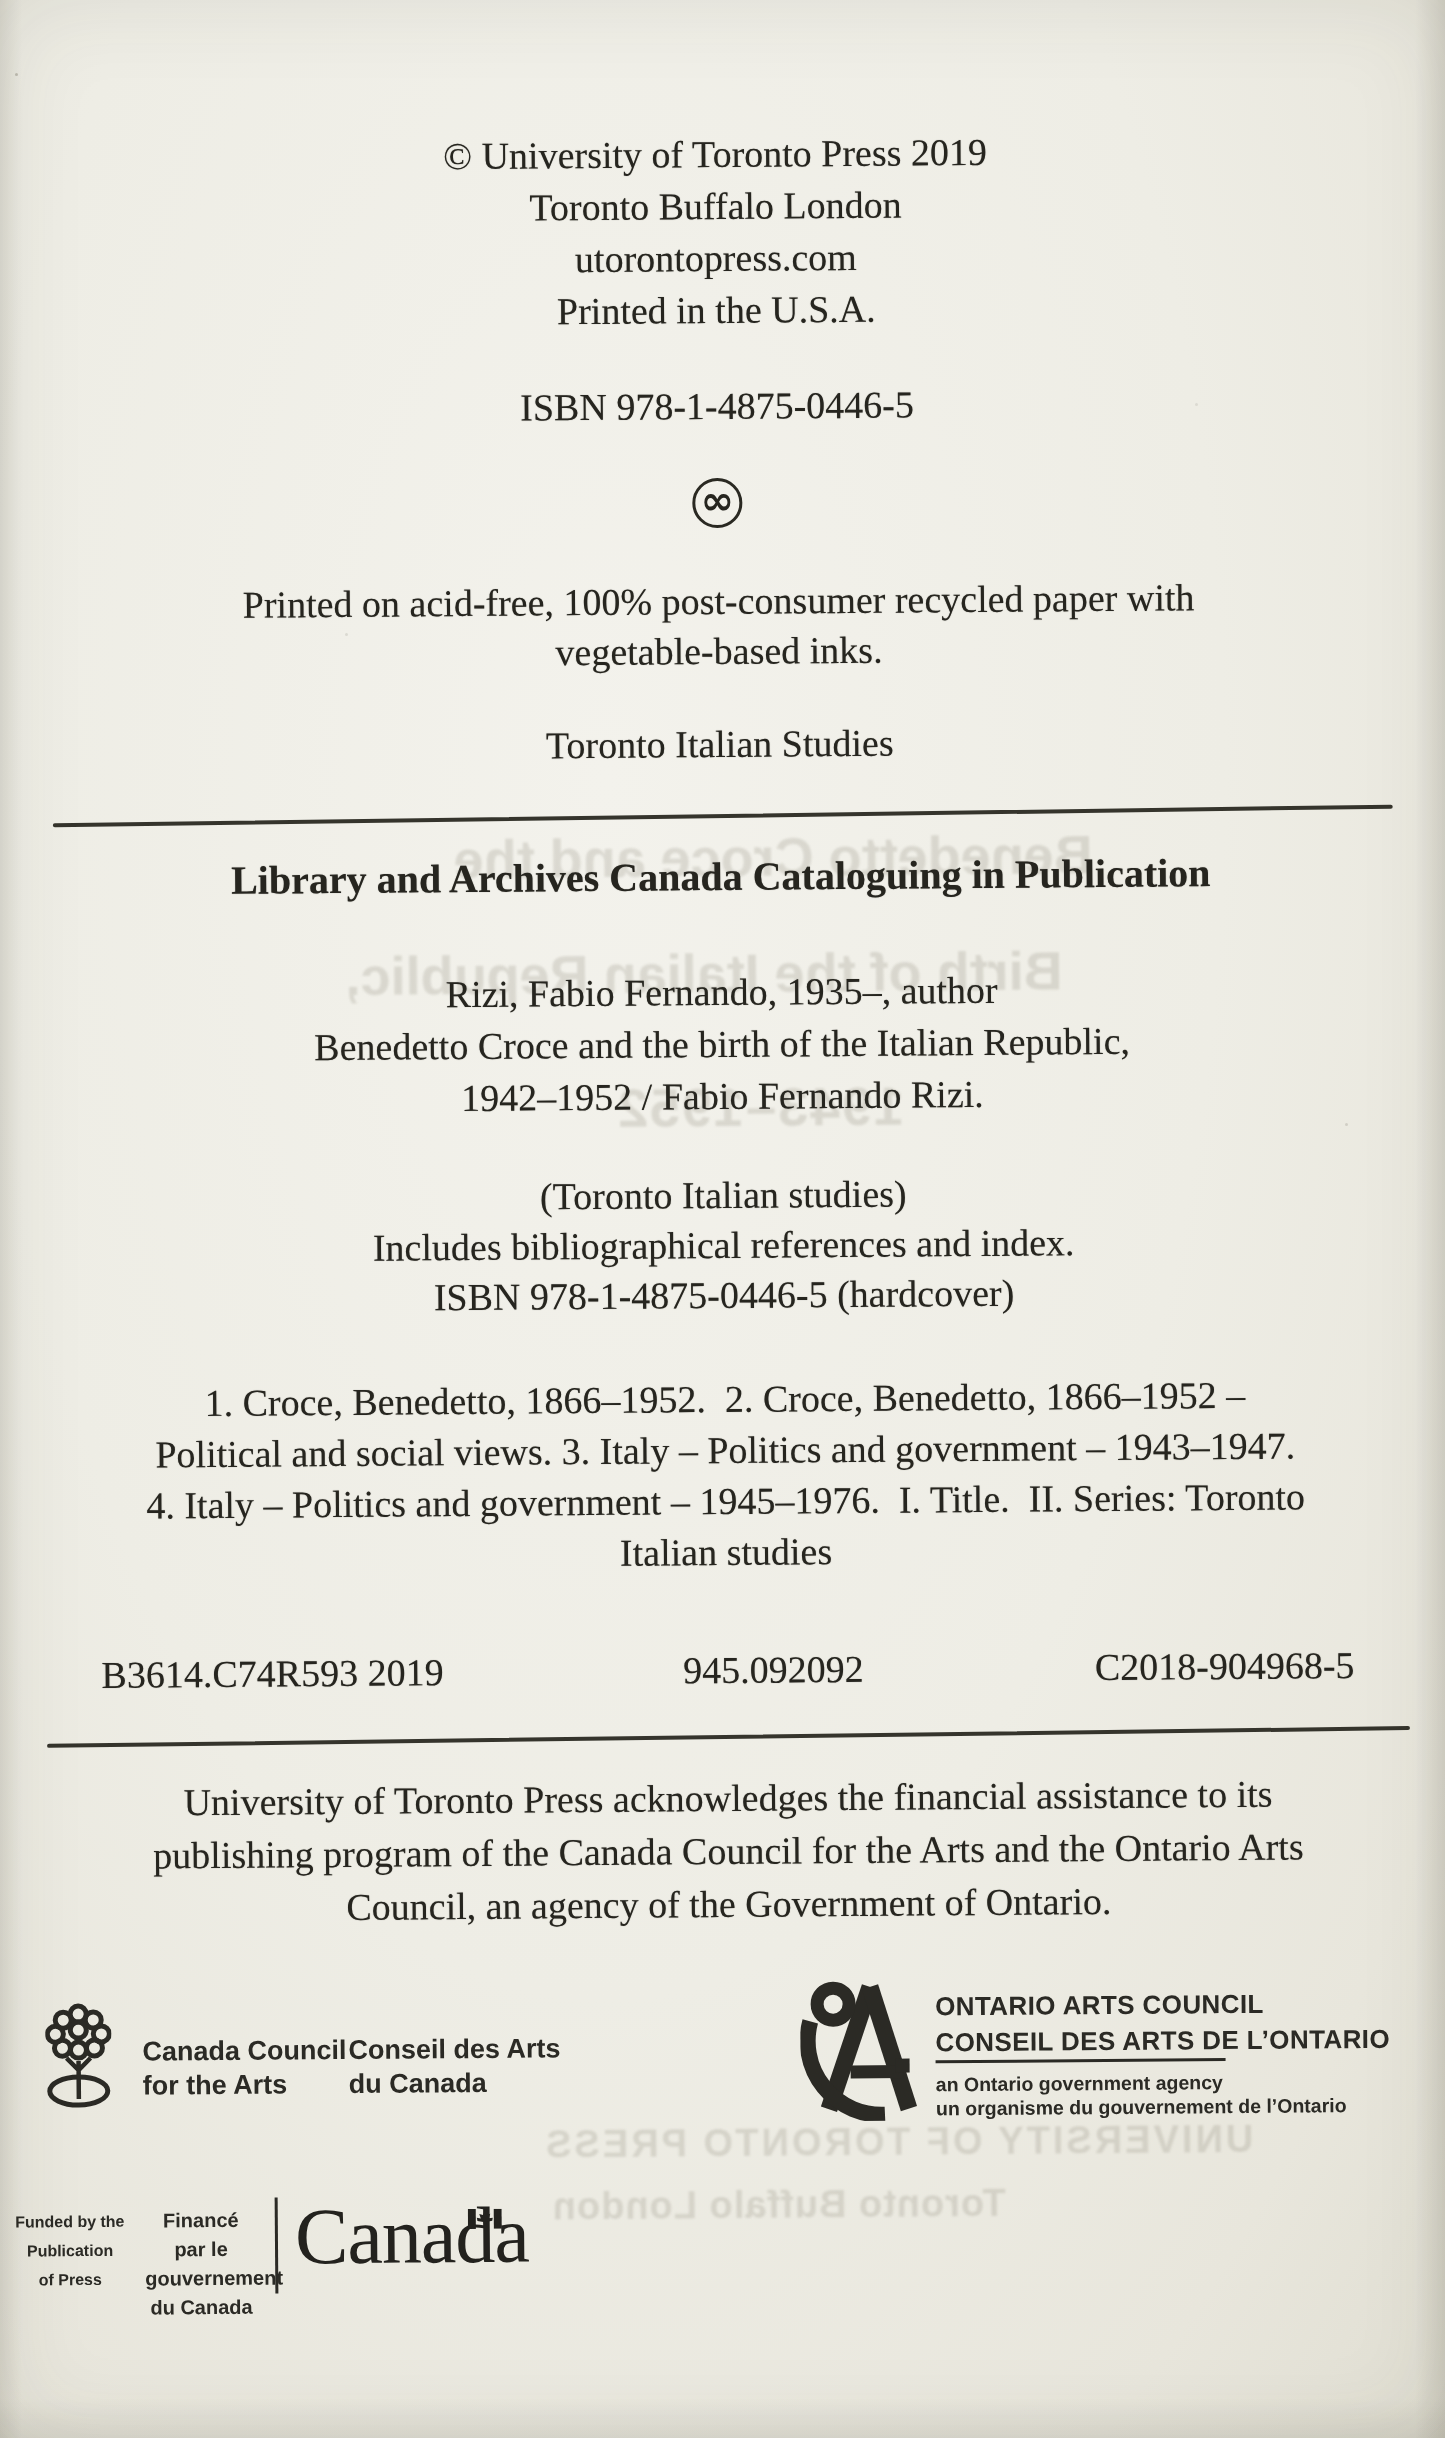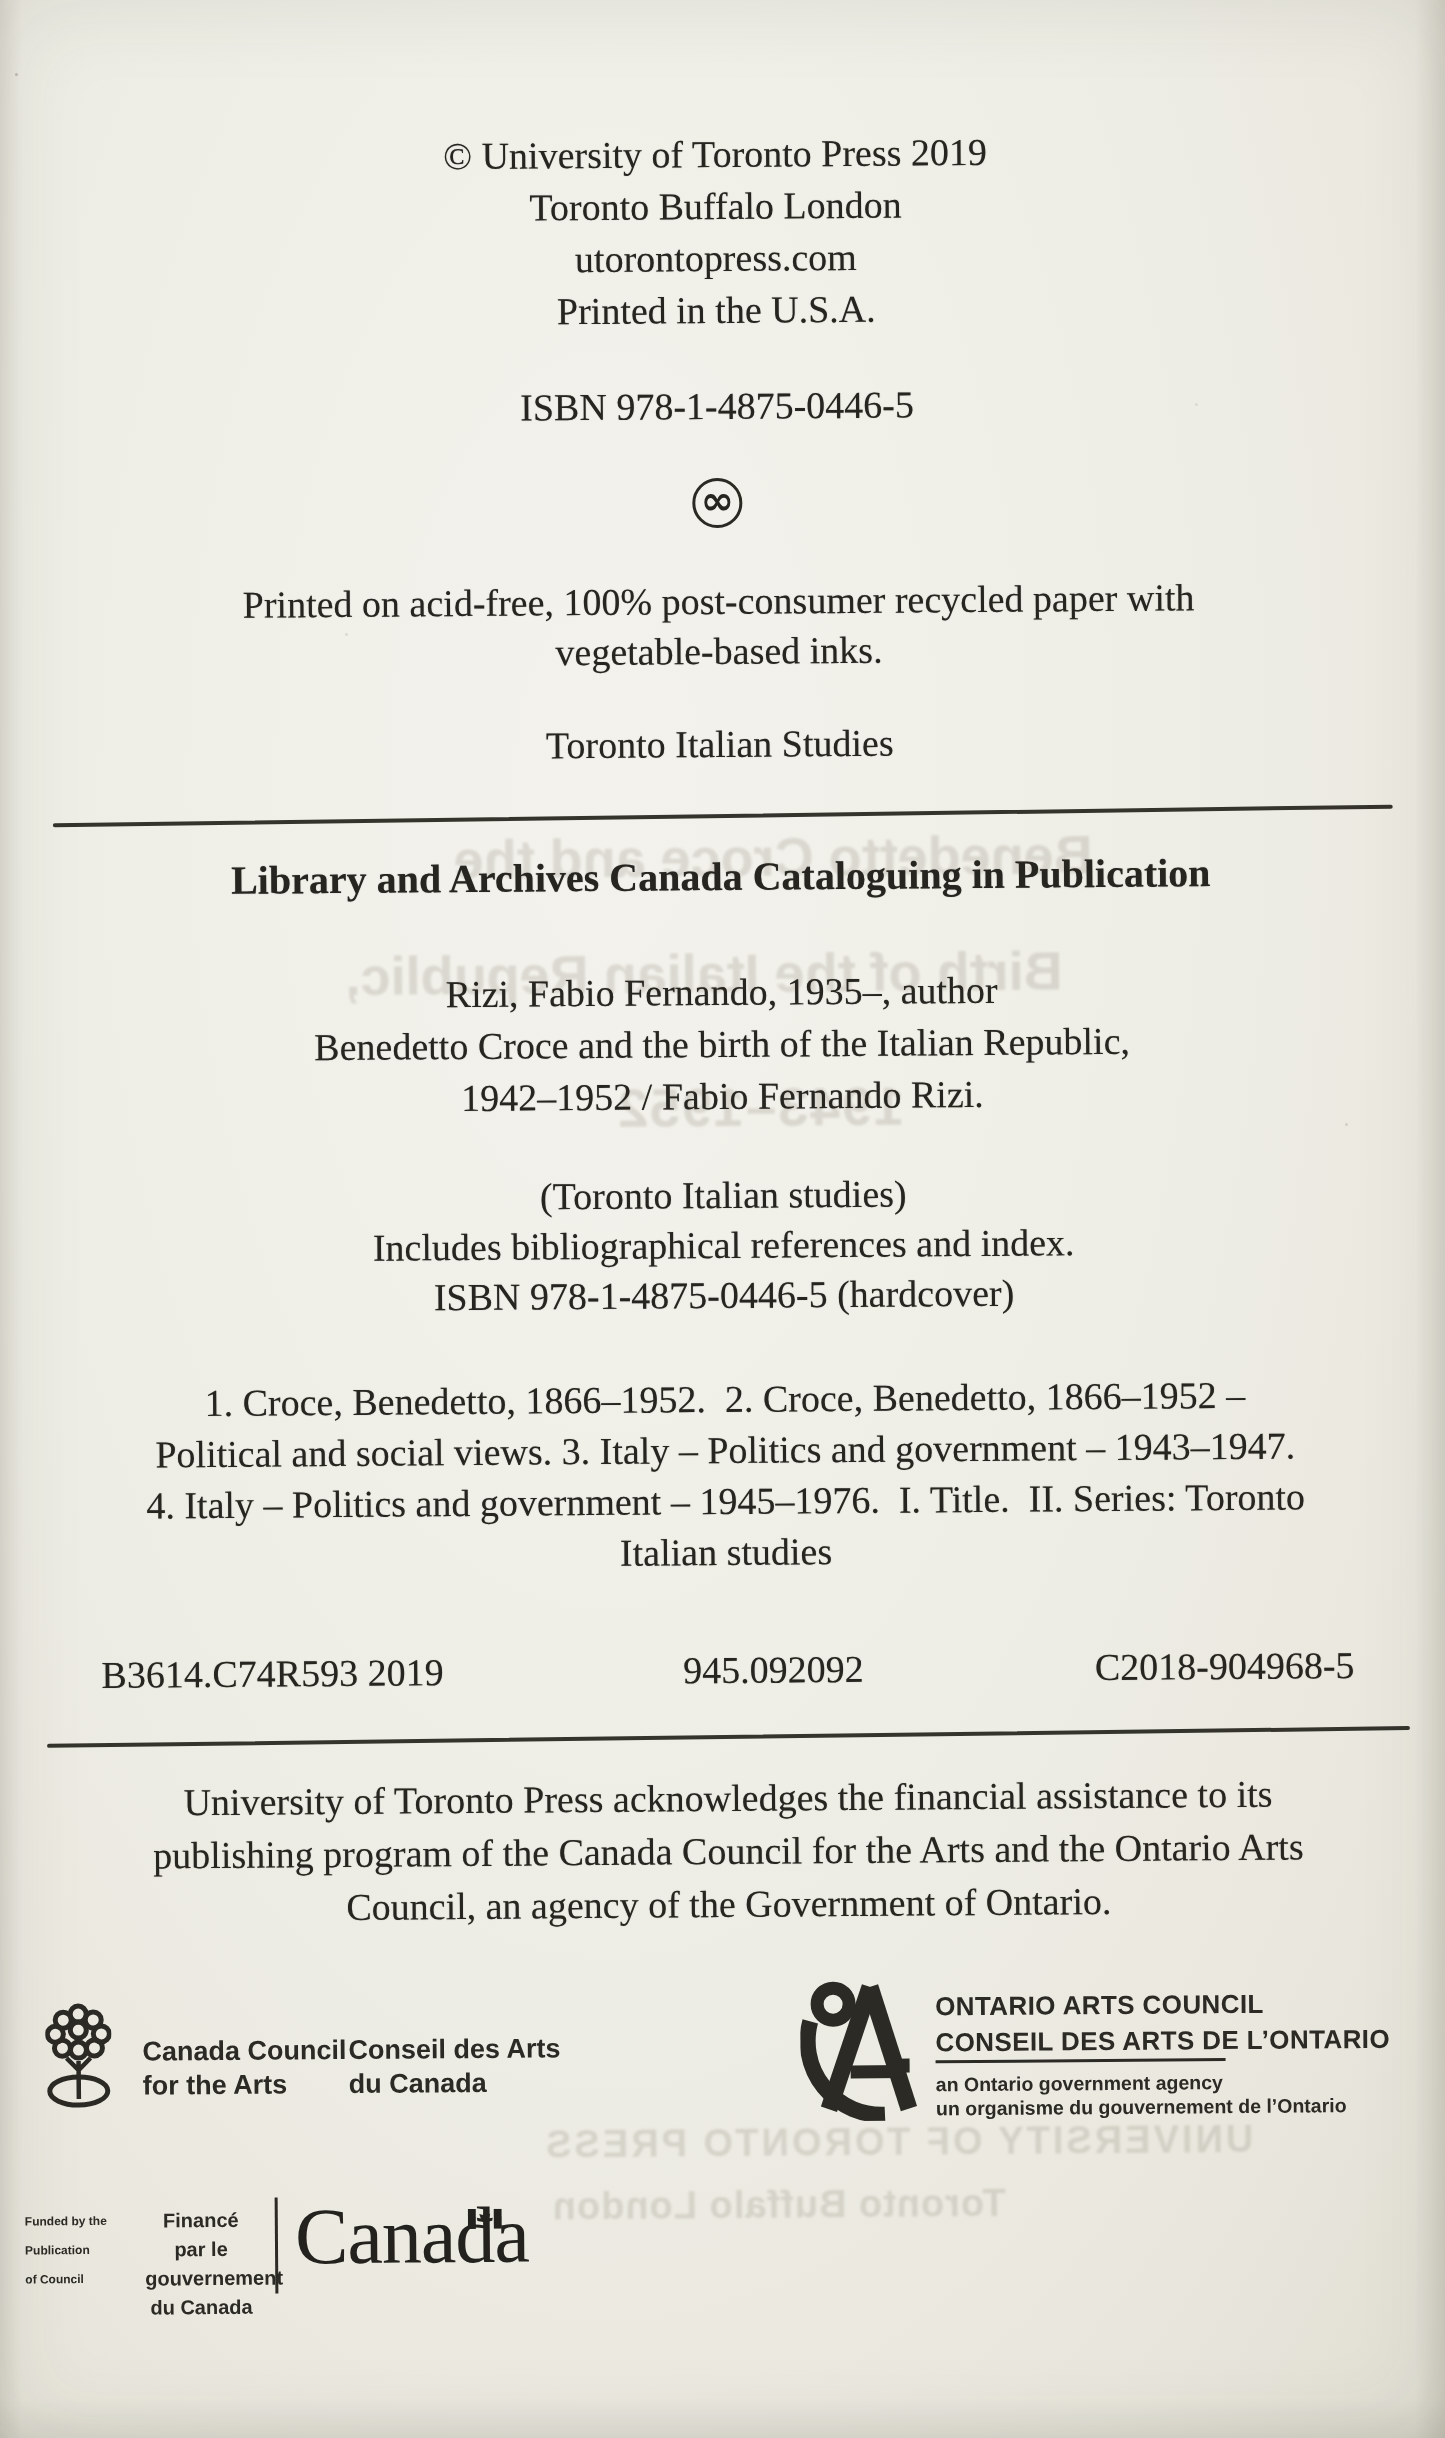--- a/index.html
+++ b/index.html
@@ -65,21 +65,21 @@
   .logo-ink{color:#2b2a25;}
   #cc-tree{position:absolute;left:38px;top:1998px;}
   #cc-en{position:absolute;left:135px;top:2030px;font-size:27px;font-weight:bold;line-height:34px;text-align:left;}
   #cc-fr{position:absolute;left:341px;top:2030px;font-size:27px;font-weight:bold;line-height:34px;text-align:left;}
 
   #oac-logo{position:absolute;left:793px;top:1976px;}
   #oac-name{position:absolute;left:928px;top:1990px;font-size:26px;font-weight:bold;line-height:36px;letter-spacing:0.4px;text-align:left;}
   #oac-underline{position:absolute;left:928px;top:2062px;width:290px;height:3px;background:#2b2a25;}
   #oac-agency{position:absolute;left:928px;top:2074px;font-size:19.5px;font-weight:bold;line-height:24px;text-align:left;}
 
-  #funded-en{position:absolute;left:16px;top:2202px;width:122px;text-align:left;font-size:12px;font-weight:600;line-height:29px;}
+  #funded-en{position:absolute;left:0;top:2202px;width:122px;text-align:center;font-size:16px;font-weight:600;line-height:29px;}
   #funded-fr{position:absolute;left:136px;top:2202px;width:112px;text-align:center;font-size:20px;font-weight:600;line-height:29px;}
   #wordmark-bar{position:absolute;left:266px;top:2194px;width:3px;height:96px;background:#2b2a25;}
   #canada-wordmark{position:absolute;left:286px;top:2188px;font-size:80px;letter-spacing:-1px;color:#23221e;}
   #wordmark-flag{position:absolute;left:459px;top:2207px;}
 
   .ghost{
     position:absolute;text-align:center;transform:scaleX(-1);
     font-family:"Liberation Sans","DejaVu Sans",sans-serif;font-weight:bold;
     color:rgba(100,96,78,0.17);filter:blur(1.2px);
   }
@@ -200,21 +200,21 @@
   </div>
   <div id="oac-underline"></div>
   <div class="sans logo-ink" id="oac-agency">
     <span class="ln">an Ontario government agency</span>
     <span class="ln">un organisme du gouvernement de l’Ontario</span>
   </div>
 
   <div class="sans logo-ink" id="funded-en">
     <span class="ln">Funded by the</span>
     <span class="ln">Publication</span>
-    <span class="ln">of Council</span>
+    <span class="ln">of Press</span>
   </div>
   <div class="sans logo-ink" id="funded-fr">
     <span class="ln">Financé par le</span>
     <span class="ln">gouvernement</span>
     <span class="ln">du Canada</span>
   </div>
   <div id="wordmark-bar"></div>
   <div id="canada-wordmark">Canada</div>
   <div id="wordmark-flag">
     <svg width="34" height="20" viewBox="0 0 34 20" fill="#23221e">

